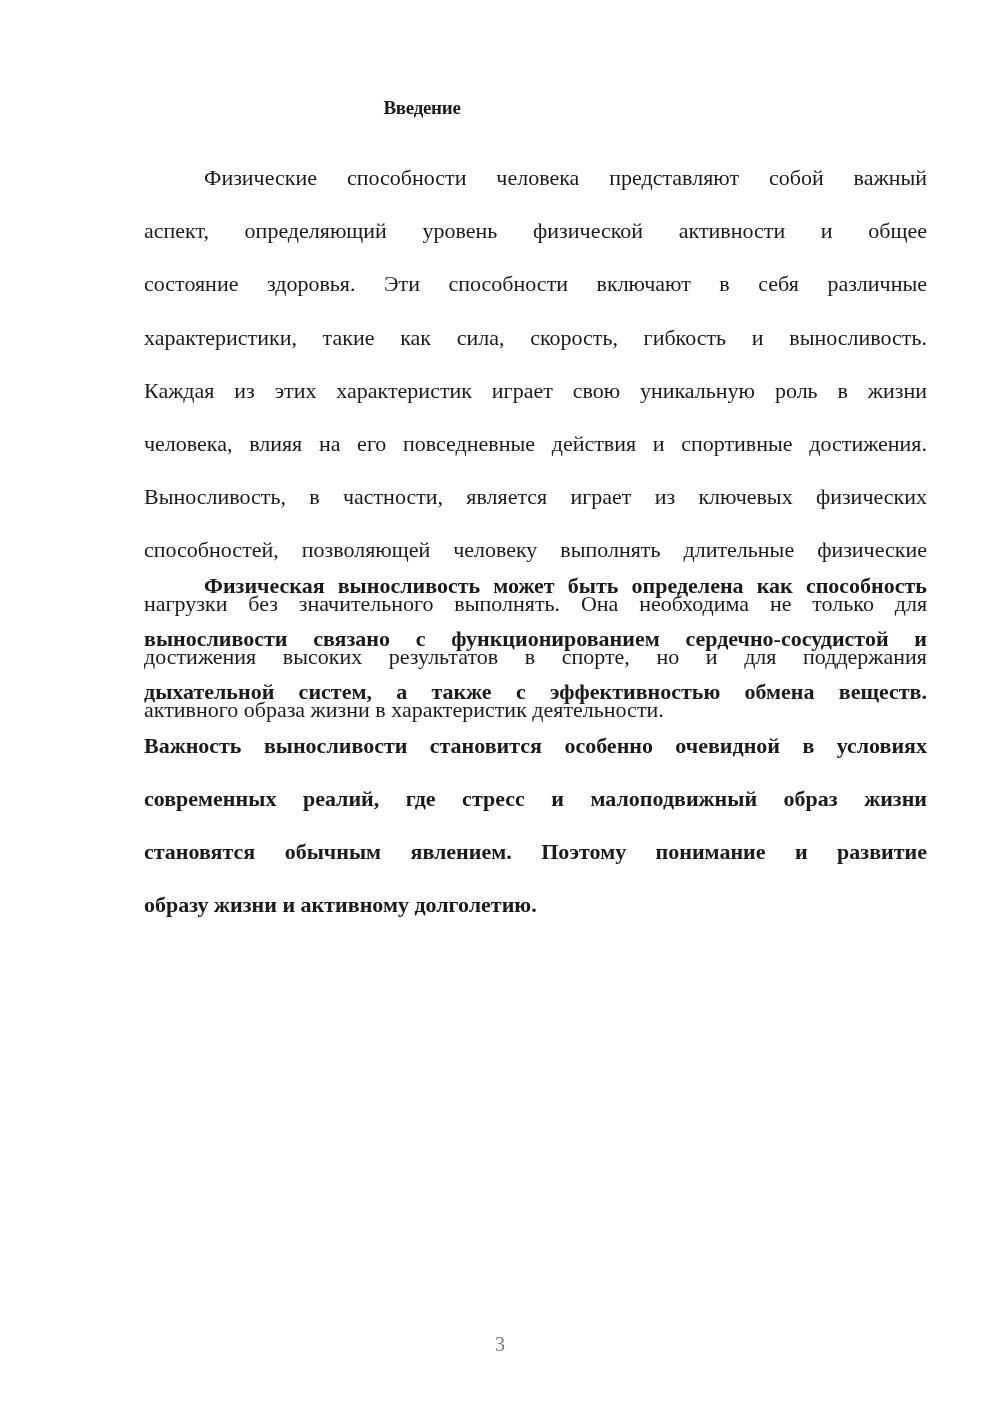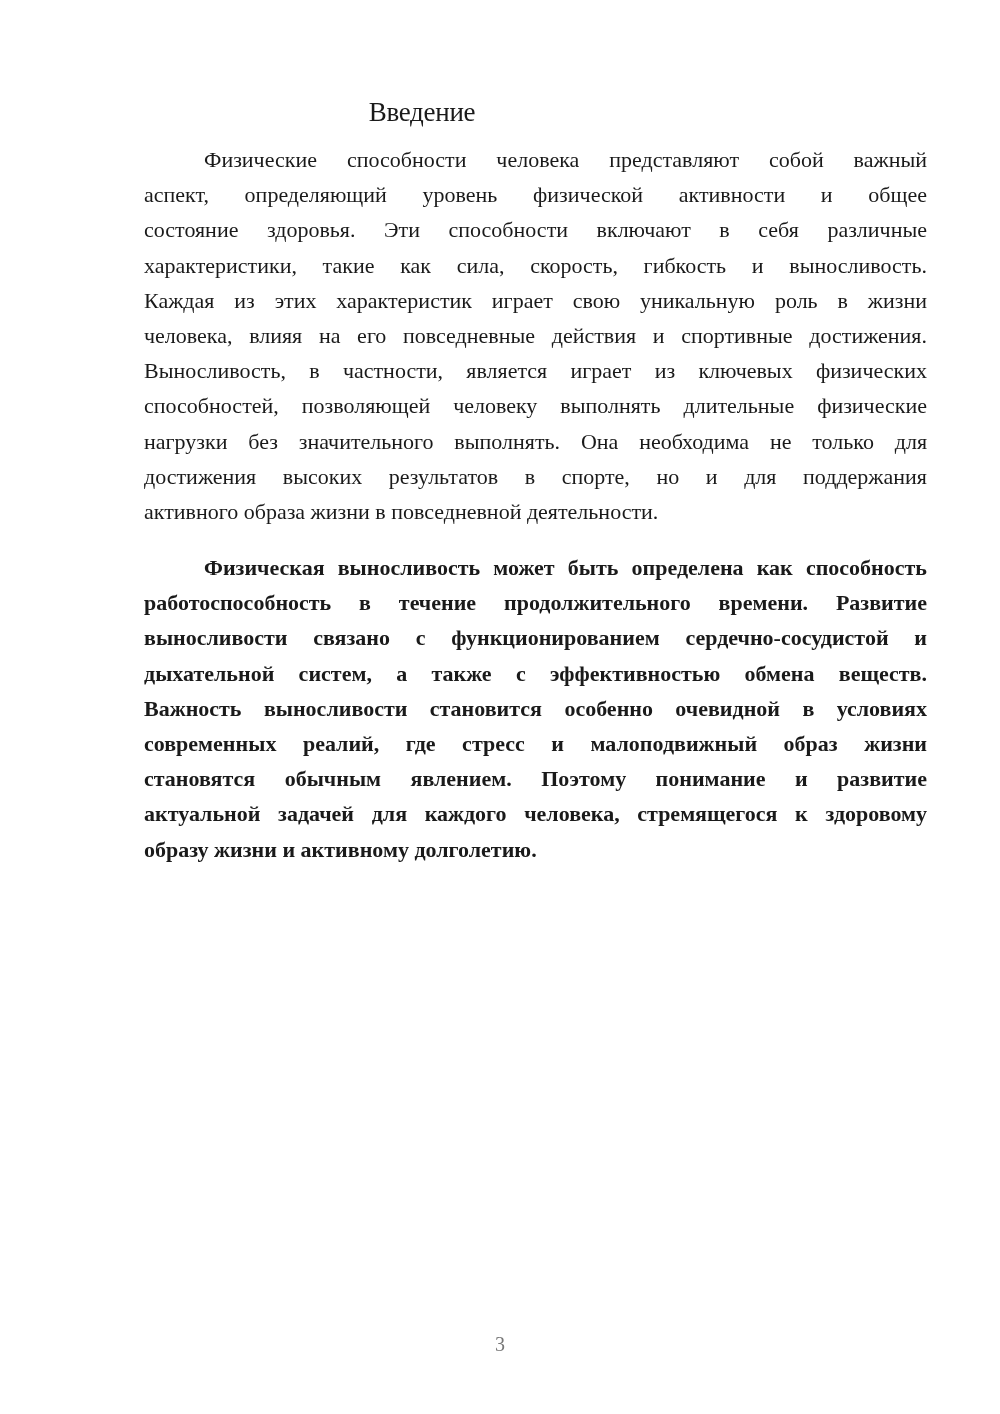--- a/index.html
+++ b/index.html
@@ -1,23 +1,23 @@
 <!DOCTYPE html>
 <html><head>
 <meta charset="utf-8">
 <style>
   html, body { margin: 0; padding: 0; background: #ffffff; }
   body { width: 1000px; height: 1414px; position: relative; overflow: hidden;
          font-family: "Liberation Serif", "DejaVu Serif", serif; color: #1a1a1a; }
   .page { position: absolute; left: 0; top: 0; width: 1000px; height: 1414px; }
   .title { position: absolute; left: 0; width: 844px; top: 97px; text-align: center;
-           font-size: 27px; font-weight: normal; letter-spacing: -0.3px; }
+           font-size: 19px; font-weight: bold; letter-spacing: -0.3px; }
   .para { position: absolute; left: 144px; width: 783px; }
   .line { height: 35.2px; line-height: 35.2px; font-size: 22px; text-align: justify;
-          text-align-last: justify; white-space: nowrap; overflow: visible; }
+          text-align-last: justify; white-space: nowrap; overflow: visible; margin-top: 18px; }
   .line > span { display: inline-block; width: 100%; text-align: justify; text-align-last: justify; white-space: normal; }
   .line.first > span { padding-left: 60px; width: calc(100% - 60px); }
   .line.last > span { text-align-last: left; }
   .pagenum { position: absolute; left: 0; width: 1000px; top: 1333px; text-align: center;
              font-size: 20px; color: #777; }
 </style>
 </head>
 <body>
 
 <div class="page">
@@ -27,29 +27,27 @@
     <div class="line first"><span>Физические способности человека представляют собой важный</span></div>
     <div class="line"><span>аспект, определяющий уровень физической активности и общее</span></div>
     <div class="line"><span>состояние здоровья. Эти способности включают в себя различные</span></div>
     <div class="line"><span>характеристики, такие как сила, скорость, гибкость и выносливость.</span></div>
     <div class="line"><span>Каждая из этих характеристик играет свою уникальную роль в жизни</span></div>
     <div class="line"><span>человека, влияя на его повседневные действия и спортивные достижения.</span></div>
     <div class="line"><span>Выносливость, в частности, является играет из ключевых физических</span></div>
     <div class="line"><span>способностей, позволяющей человеку выполнять длительные физические</span></div>
     <div class="line"><span>нагрузки без значительного выполнять. Она необходима не только для</span></div>
     <div class="line"><span>достижения высоких результатов в спорте, но и для поддержания</span></div>
-    <div class="line last"><span>активного образа жизни в повседневной деятельности.</span></div>
+    <div class="line last"><span>активного образа жизни в характеристик деятельности.</span></div>
   </div>
 
   <div class="para" style="top:550px;font-weight:bold;">
     <div class="line first"><span>Физическая выносливость может быть определена как способность</span></div>
-    <div class="line"><span>работоспособность в течение продолжительного времени. Развитие</span></div>
     <div class="line"><span>выносливости связано с функционированием сердечно-сосудистой и</span></div>
     <div class="line"><span>дыхательной систем, а также с эффективностью обмена веществ.</span></div>
     <div class="line"><span>Важность выносливости становится особенно очевидной в условиях</span></div>
     <div class="line"><span>современных реалий, где стресс и малоподвижный образ жизни</span></div>
     <div class="line"><span>становятся обычным явлением. Поэтому понимание и развитие</span></div>
-    <div class="line"><span>актуальной задачей для каждого человека, стремящегося к здоровому</span></div>
     <div class="line last"><span>образу жизни и активному долголетию.</span></div>
   </div>
 
   <div class="pagenum">3</div>
 </div>
 
 </body></html>

